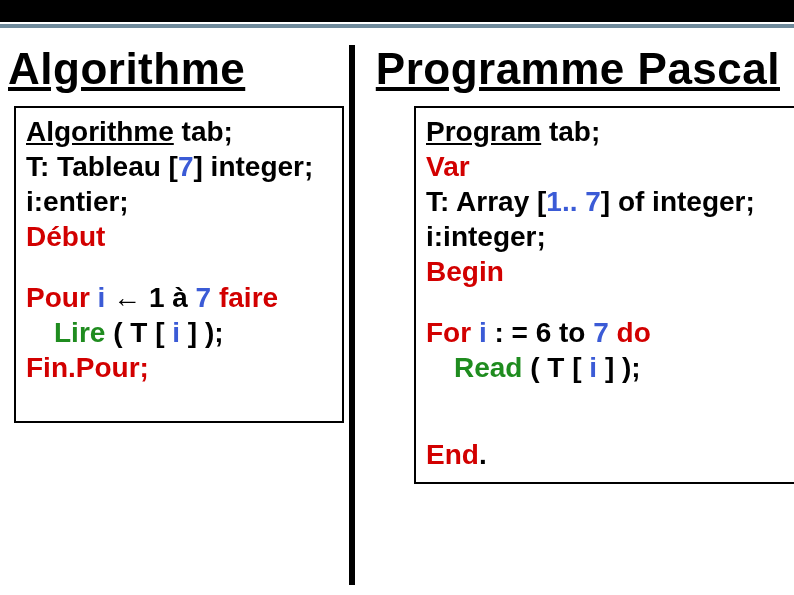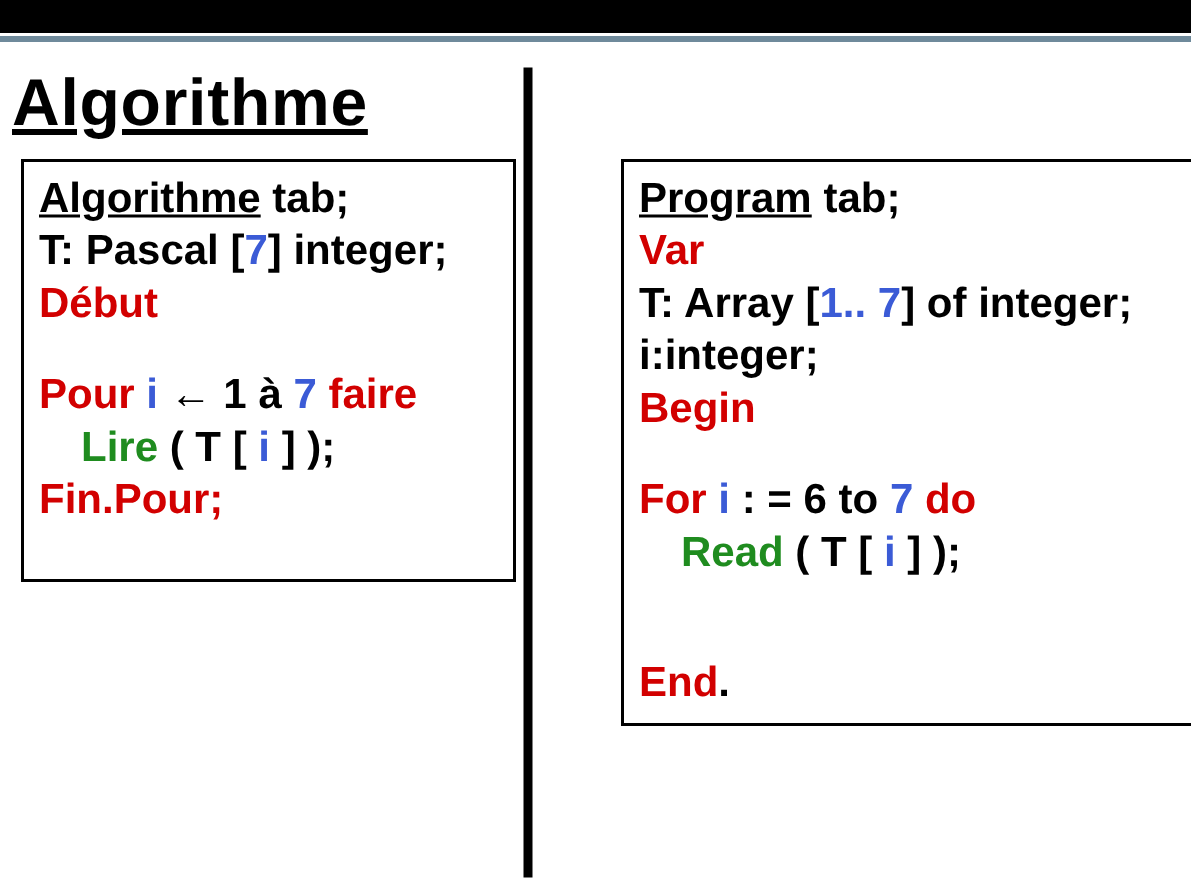--- a/index.html
+++ b/index.html
@@ -71,34 +71,36 @@
 </style>
 </head>
 <body>
 
 <div class="topbar"></div>
 <div class="whitegap"></div>
 <div class="accent"></div>
 
 <div class="headings">
   <h1>Algorithme</h1>
+  <h1>Programme Pascal</h1>
 </div>
 
 <div class="divider"></div>
 
 <div class="columns">
 
   <div class="col left">
     <div class="box">
       <p>
         <span class="black u">Algorithme</span><span class="black"> tab;</span>
       </p>
       <p class="black">
-        <span>T: Pascal [</span><span class="blue">7</span><span>] integer;</span>
+        <span>T: Tableau [</span><span class="blue">7</span><span>] integer;</span>
       </p>
+      <p class="black">i:entier;</p>
       <p class="red">Début</p>
       <div class="gap"></div>
       <p class="black">
         <span class="red">Pour </span><span class="blue">i</span><span class="black"> ← 1 à </span><span class="blue">7</span><span class="red"> faire</span>
       </p>
       <p>
         <span class="indent"></span><span class="green">Lire</span><span class="black"> ( T [</span><span class="blue"> i </span><span class="black">] );</span>
       </p>
       <p class="red">Fin.Pour;</p>
       <div class="gap"></div>

